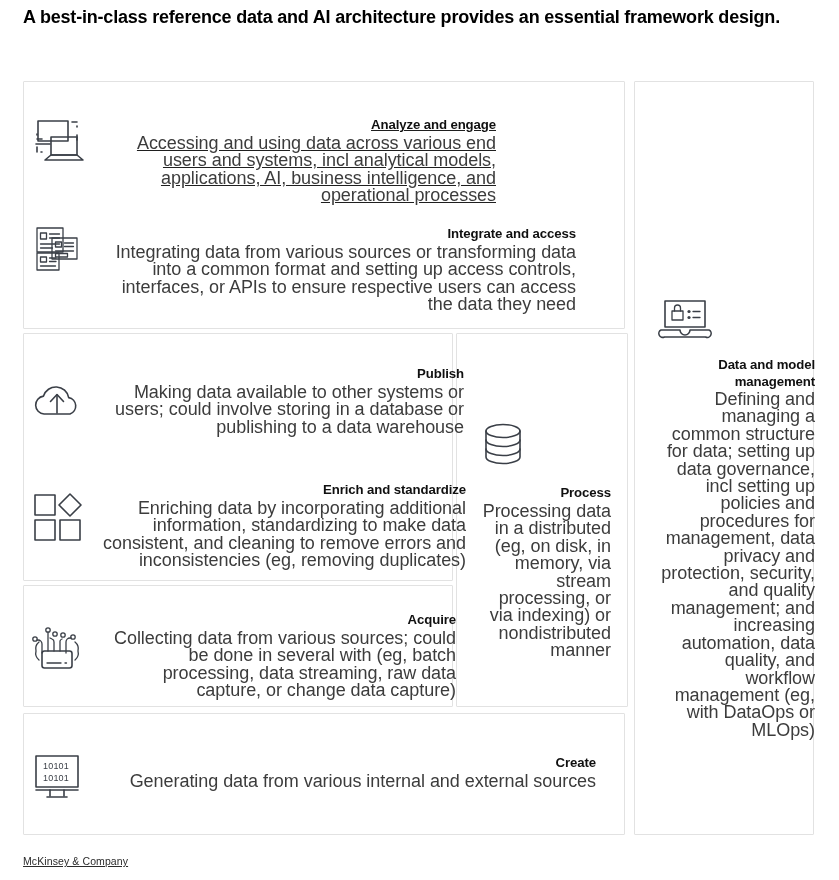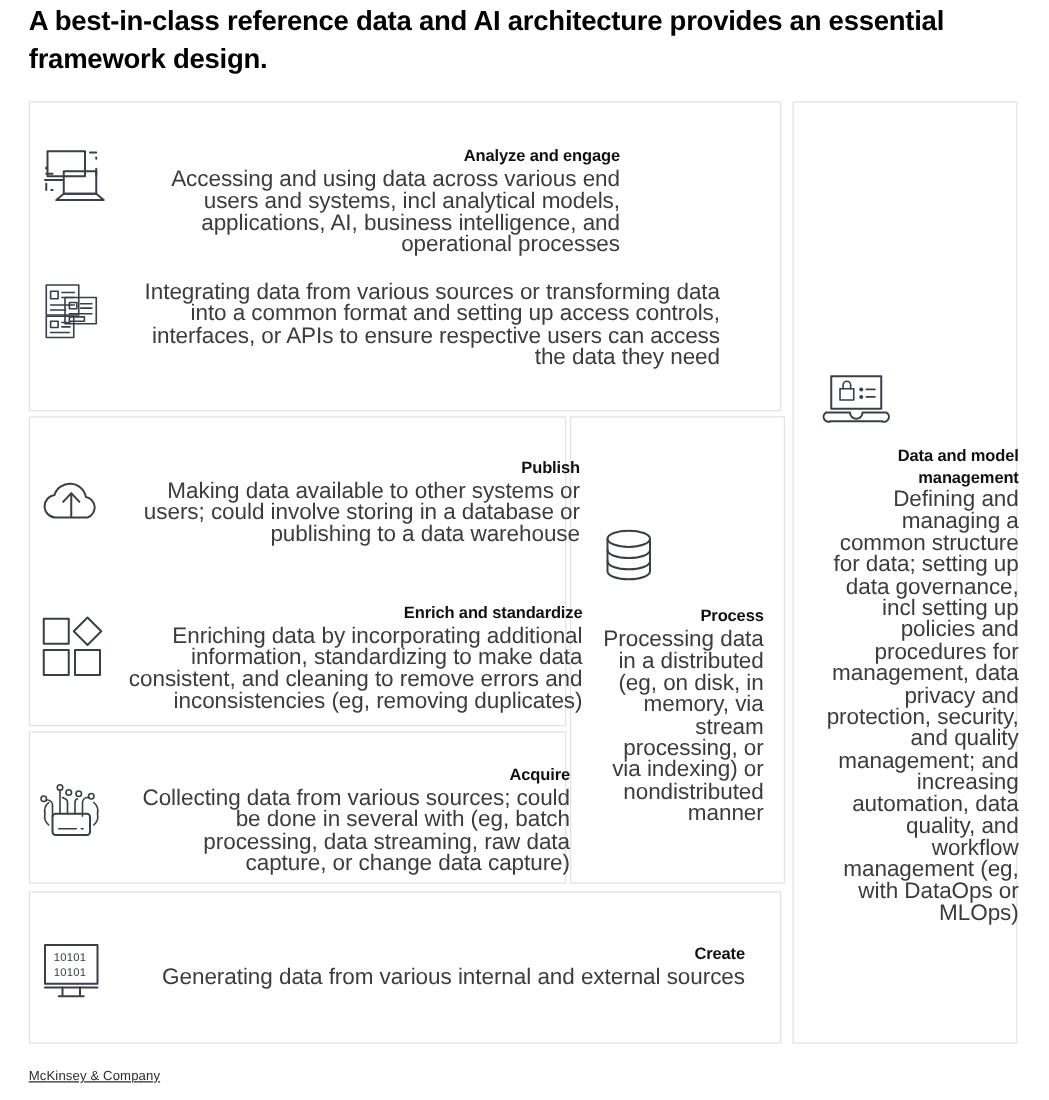--- a/index.html
+++ b/index.html
@@ -8,21 +8,21 @@
     background: #ffffff;
     font-family: "Liberation Sans", sans-serif;
     color: #1f1f1f;
     overflow: hidden;
   }
   .page { position: relative; width: 839px; height: 880px; }
 
   .title {
     position: absolute;
     left: 23px; top: 2px; width: 790px;
-    font-size: 22px;
+    font-size: 18px;
     font-weight: 700;
     line-height: 30px;
     letter-spacing: -0.2px;
     color: #000000;
   }
 
   
   .panel {
     position: absolute;
     border: 1px solid #e2e2e2;
@@ -54,21 +54,21 @@
   }
   .blk-desc {
     font-size: 18px;
     line-height: 17.4px;
     color: #3c3c3c;
     letter-spacing: -0.05px;
   }
 
   
   #blk-analyze   { left: 30px;  top: 113px; width: 580px; }
-  #blk-analyze   .txt { left: 66px; top: 3px; width: 400px; }
+  #blk-analyze   .txt { left: 66px; top: 3px; width: 400px; text-decoration: underline; }
 
   #blk-integrate { left: 30px;  top: 222px; width: 580px; }
   #blk-integrate .txt { left: 66px; top: 3px; width: 480px; }
 
   #blk-publish   { left: 30px;  top: 362px; width: 420px; }
   #blk-publish   .icon { top: 16px; }
   #blk-publish   .txt { left: 74px; top: 3px; width: 360px; }
 
   #blk-enrich    { left: 30px;  top: 478px; width: 420px; }
   #blk-enrich    .icon { top: 12px; }
@@ -152,20 +152,21 @@
         <path class="ln-thin" d="M19.5 36 h6.5 M19.5 39.5 h6.5"></path>
         <path class="ln-thin" d="M10.5 44 h15"></path>
         <rect class="ln-thin" x="22" y="16" width="25" height="21" fill="#fff"></rect>
         <rect class="ln-thin" x="25.5" y="20" width="6" height="5"></rect>
         <path class="ln-thin" d="M34.5 21 h9 M34.5 24.5 h9"></path>
         <path class="ln-thin" d="M25.5 29 h18"></path>
         <rect class="ln-thin" x="25.5" y="31.5" width="12" height="3.5"></rect>
       </svg>
     </span>
     <div class="txt">
+      <div class="blk-title">Integrate and access</div>
       <div class="blk-desc">Integrating data from various sources or transforming data into a common format and setting up access controls, interfaces, or APIs to ensure respective users can access the data they need</div>
     </div>
   </div>
 
   <div class="block" id="blk-publish">
     <span class="icon">
       <svg width="54" height="54" viewBox="0 0 54 54">
         <path class="ln" d="M14 36 a9 9 0 0 1 -0.5 -17.9 a13 13 0 0 1 25.2 1.5 a8.5 8.5 0 0 1 1.3 16.4 z"></path>
         <path class="ln" d="M27 35 v-18"></path>
         <path class="ln" d="M20.5 23.5 L27 16.5 L33.5 23.5"></path>

